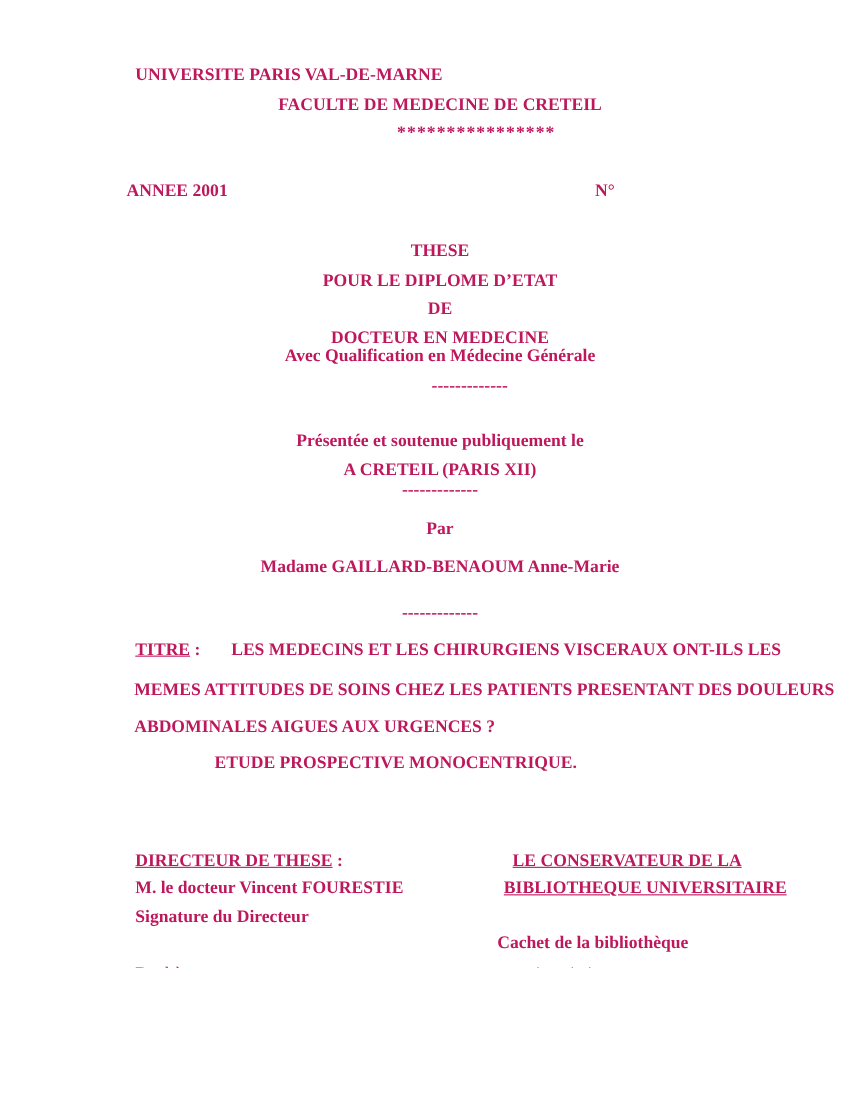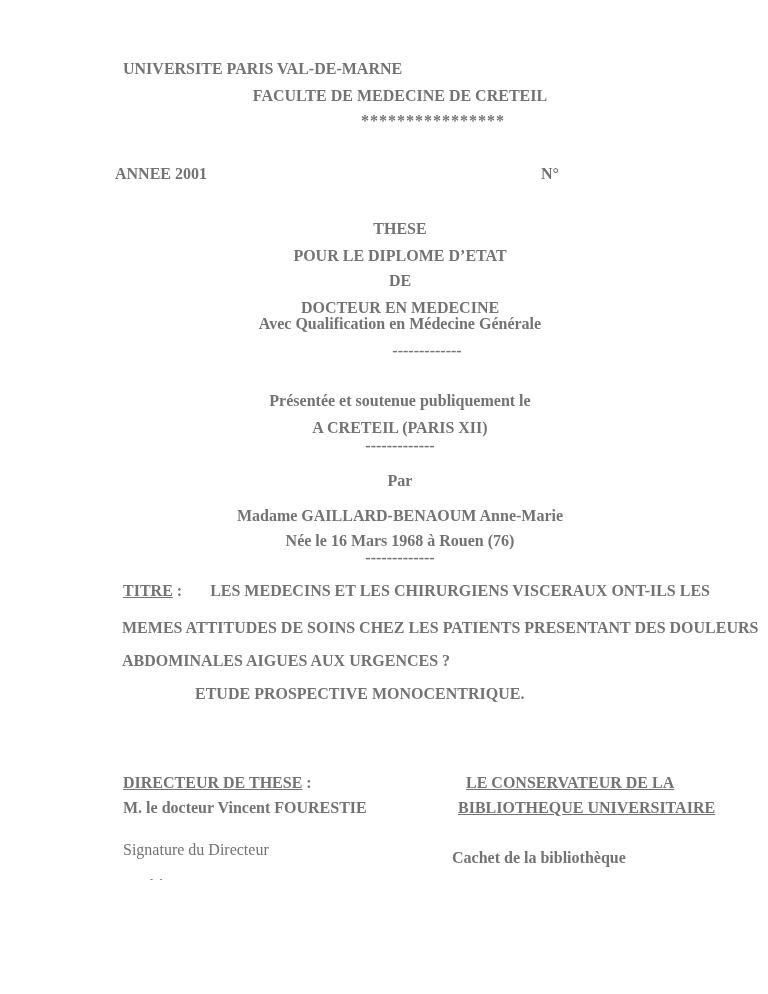--- a/index.html
+++ b/index.html
@@ -7,21 +7,21 @@
     padding: 0;
     background: #ffffff;
   }
   .page {
     position: relative;
     width: 768px;
     height: 880px;
     background: #ffffff;
     overflow: hidden;
     font-family: "Liberation Serif", "DejaVu Serif", serif;
-    color: #737373;
+    color: #be185d;
   }
   .ln {
     position: absolute;
     font-size: 16px;
     line-height: 20px;
     white-space: pre;
   }
   .b  { font-weight: 700; }
   .ctr { left: 0; right: 0; text-align: center; padding-left: 32px; }
   .u  { text-decoration: underline; }
@@ -57,21 +57,21 @@
   .l-titre .gap { display: inline-block; width: 28px; }
   .l-t2     { top: 618px; left: 122px; }
   .l-t3     { top: 651px; left: 122px; }
   .l-t4     { top: 684px; left: 195px; }
 
   
   .l-dir-head  { top: 773px; left: 123px; }
   .l-dir-name  { top: 798px; left: 123px; }
   .l-cons1     { top: 773px; left: 466px; }
   .l-cons2     { top: 798px; left: 458px; }
-  .l-sig1      { top: 824px; left: 123px; font-weight: 400; margin-top: 16px; }
+  .l-sig1      { top: 824px; left: 123px; font-weight: 700; }
   .l-sig2      { top: 876px; left: 123px; font-weight: 400; }
   .l-stamp1    { top: 848px; left: 452px; font-weight: 700; }
   .l-stamp2    { top: 876px; left: 455px; font-weight: 400; margin-left: 16px; }
 
   
   .dotted-rule {
     position: absolute;
     top: 900px;
     left: 118px;
     width: 618px;
@@ -99,21 +99,20 @@
   <div class="ln b ctr l-de">DE</div>
   <div class="ln b ctr l-docteur">DOCTEUR EN MEDECINE</div>
   <div class="ln b ctr l-qualif">Avec Qualification en Médecine Générale</div>
   <div class="ln b ctr shift-dash1 l-dash1">-------------</div>
 
   <div class="ln b ctr l-presentee">Présentée et soutenue publiquement le</div>
   <div class="ln b ctr l-creteil">A CRETEIL (PARIS XII)</div>
   <div class="ln b ctr l-dash2">-------------</div>
   <div class="ln b ctr l-par">Par</div>
   <div class="ln b ctr l-madame">Madame GAILLARD-BENAOUM Anne-Marie</div>
-  <div class="ln b ctr l-nee">Née le 16 Mars 1968 à Rouen (76)</div>
   <div class="ln b ctr l-dash3">-------------</div>
 
   <div class="ln b l-titre"><span class="u">TITRE</span><span> :</span><span class="gap"></span><span>LES MEDECINS ET LES CHIRURGIENS VISCERAUX ONT-ILS LES</span></div>
   <div class="ln b l-t2">MEMES ATTITUDES DE SOINS CHEZ LES PATIENTS PRESENTANT DES DOULEURS</div>
   <div class="ln b l-t3">ABDOMINALES AIGUES AUX URGENCES ?</div>
   <div class="ln b l-t4">ETUDE PROSPECTIVE MONOCENTRIQUE.</div>
 
   <div class="ln b l-dir-head"><span class="u">DIRECTEUR DE THESE</span><span> :</span></div>
   <div class="ln b l-dir-name">M. le docteur Vincent FOURESTIE</div>
   <div class="ln b u l-cons1">LE CONSERVATEUR DE LA</div>

